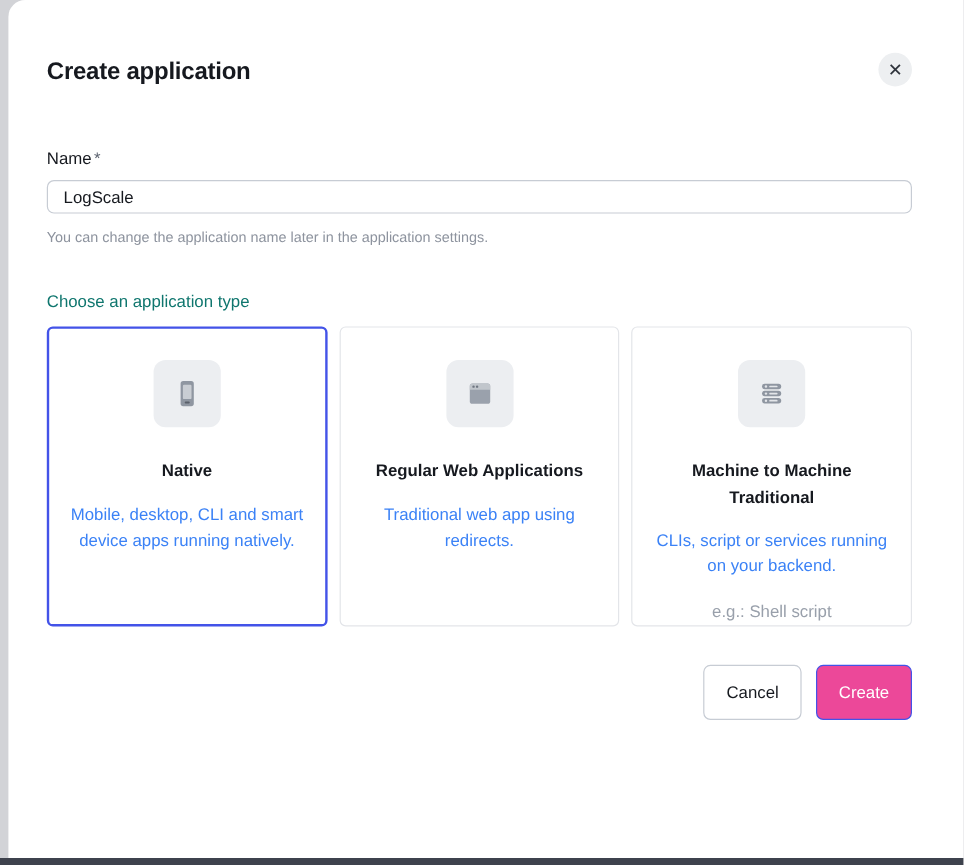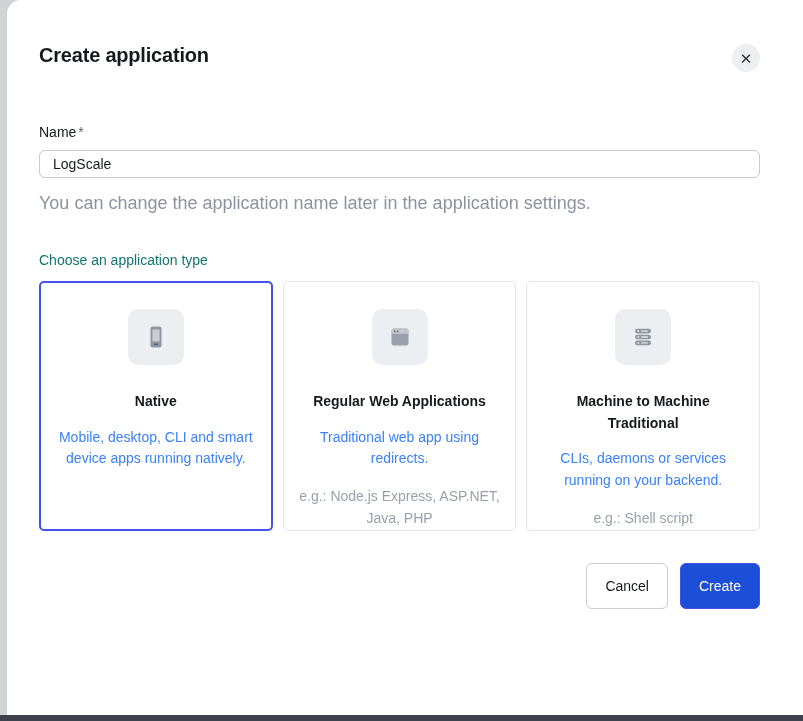--- a/index.html
+++ b/index.html
@@ -16,21 +16,21 @@
     position: absolute; left: 0; right: 0; bottom: 0; height: 6px;
     background: #3e424d;
   }
   .modal {
     position: absolute; left: 7px; top: 0; right: 0; bottom: 6px;
     background: #ffffff;
     border-top-left-radius: 14px;
     padding: 44px 43px 0 32px;
   }
   .modal-header {
-    display: flex; justify-content: space-between; align-items: flex-start;
+    display: flex; justify-content: space-between; align-items: flex-end;
     height: 28px;
   }
   .modal-title {
     margin: 0; font-size: 20px; font-weight: 700; color: #16191f;
     letter-spacing: -0.2px;
   }
   .close-btn {
     width: 28px; height: 28px; border-radius: 50%;
     background: #edeff1; border: none; cursor: pointer;
     display: flex; align-items: center; justify-content: center;
@@ -44,21 +44,21 @@
   }
   .required-mark { color: #5c6370; font-weight: 400; margin-left: 2px; }
   .text-input {
     display: block; margin-top: 10px; width: 100%; height: 28px;
     border: 1px solid #c7ccd4; border-radius: 6px;
     font-size: 14px; color: #16191f; padding: 0 13px;
     font-family: "Liberation Sans", sans-serif;
     outline: none; background: #fff;
   }
   .helper-text {
-    margin-top: 12px; font-size: 18px; color: #8d939e; line-height: 1.45;
+    margin-top: 12px; font-size: 12px; color: #8d939e; line-height: 1.45;
   }
   .section-label {
     margin-top: 36px; font-size: 14px; font-weight: 500; color: #0f766e;
   }
   .cards {
     display: flex; gap: 10px; margin-top: 13px;
   }
   .card {
     flex: 1 1 0; height: 250px;
     border: 1px solid #e3e5e9; border-radius: 5px; background: #fff;
@@ -86,21 +86,21 @@
   }
   .actions {
     display: flex; justify-content: flex-end; gap: 12px; margin-top: 32px;
   }
   .btn {
     height: 46px; border-radius: 6px; font-size: 14px; font-weight: 500;
     padding: 0 18px; cursor: pointer;
     font-family: "Liberation Sans", sans-serif;
   }
   .btn-cancel { background: #ffffff; border: 1px solid #c7ccd4; color: #16191f; }
-  .btn-create { background: #1d4ed8; border: 1px solid #4353e8; color: #ffffff; }
+  .btn-create { background: #ec4899; border: 1px solid #4353e8; color: #ffffff; }
 </style>
 </head>
 <body>
 
 <div class="modal">
 
   <div class="modal-header">
     <h1 class="modal-title">Create application</h1>
     <button class="close-btn">
       <span>✕</span>
@@ -136,39 +136,38 @@
       <div class="icon-box">
         <svg width="32" height="32" viewBox="0 0 32 32">
           <rect x="7.5" y="7.5" width="17" height="17" rx="2.2" fill="#9aa1ac"></rect>
           <path d="M7.5 9.7 a2.2 2.2 0 0 1 2.2-2.2 h12.6 a2.2 2.2 0 0 1 2.2 2.2 v3 h-17 z" fill="#c1c6cc"></path>
           <circle cx="10.6" cy="10.2" r="1" fill="#6e7580"></circle>
           <circle cx="13.6" cy="10.2" r="1" fill="#6e7580"></circle>
         </svg>
       </div>
       <div class="card-title">Regular Web Applications</div>
       <div class="card-desc">Traditional web app using redirects.</div>
-      <div class="card-examples">e.g.: Node.js Express, ASP.NET, Java, PHP</div>
     </div>
 
     <div class="card">
       <div class="icon-box">
         <svg width="32" height="32" viewBox="0 0 32 32">
           <rect x="8" y="7.8" width="16" height="4.6" rx="2.3" fill="#8f96a1"></rect>
           <rect x="8" y="13.7" width="16" height="4.6" rx="2.3" fill="#8f96a1"></rect>
           <rect x="8" y="19.6" width="16" height="4.6" rx="2.3" fill="#8f96a1"></rect>
           <circle cx="11.3" cy="10.1" r="1" fill="#e3e5e9"></circle>
           <rect x="14" y="9.4" width="7" height="1.4" rx="0.7" fill="#e3e5e9"></rect>
           <circle cx="11.3" cy="16" r="1" fill="#e3e5e9"></circle>
           <rect x="14" y="15.3" width="7" height="1.4" rx="0.7" fill="#e3e5e9"></rect>
           <circle cx="11.3" cy="21.9" r="1" fill="#e3e5e9"></circle>
           <rect x="14" y="21.2" width="7" height="1.4" rx="0.7" fill="#e3e5e9"></rect>
         </svg>
       </div>
       <div class="card-title">Machine to Machine Traditional</div>
-      <div class="card-desc">CLIs, daemons or services running on your backend.</div>
+      <div class="card-desc">CLIs, script or services running on your backend.</div>
       <div class="card-examples">e.g.: Shell script</div>
     </div>
 
   </div>
 
   <div class="actions">
     <button class="btn btn-cancel">Cancel</button>
     <button class="btn btn-create">Create</button>
   </div>
 

